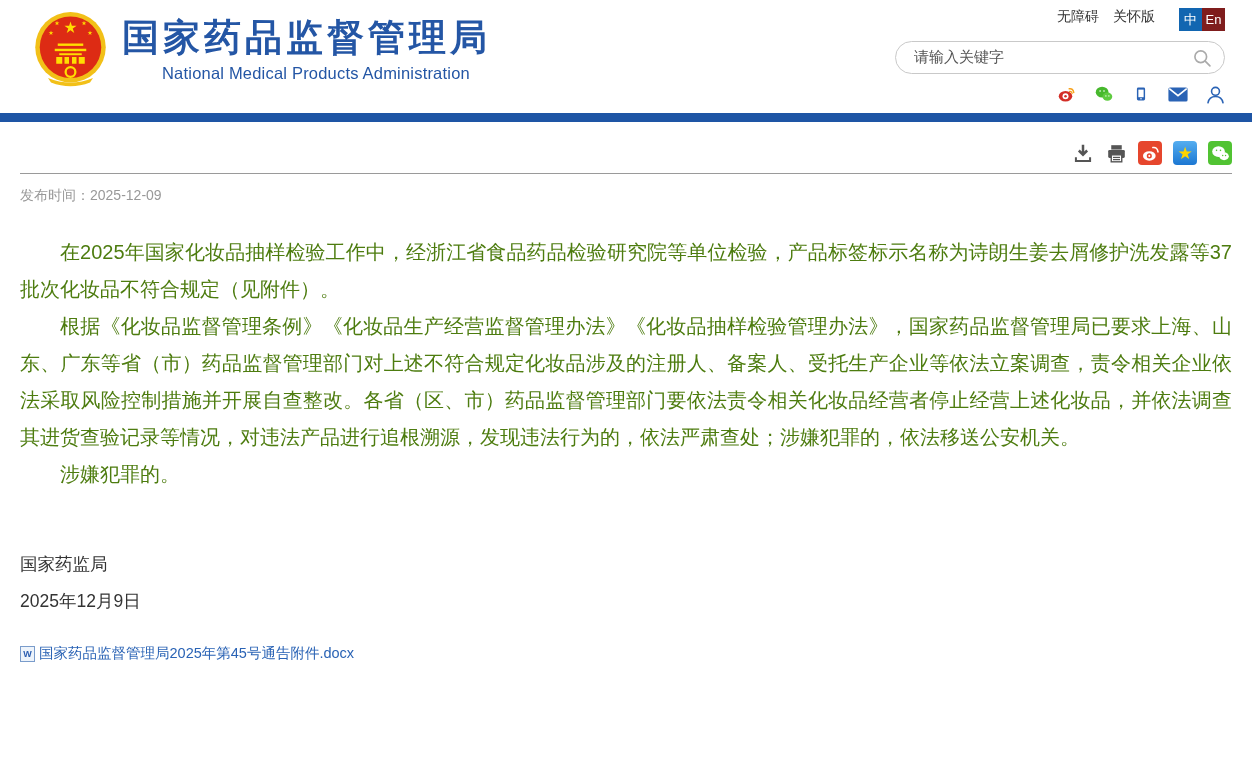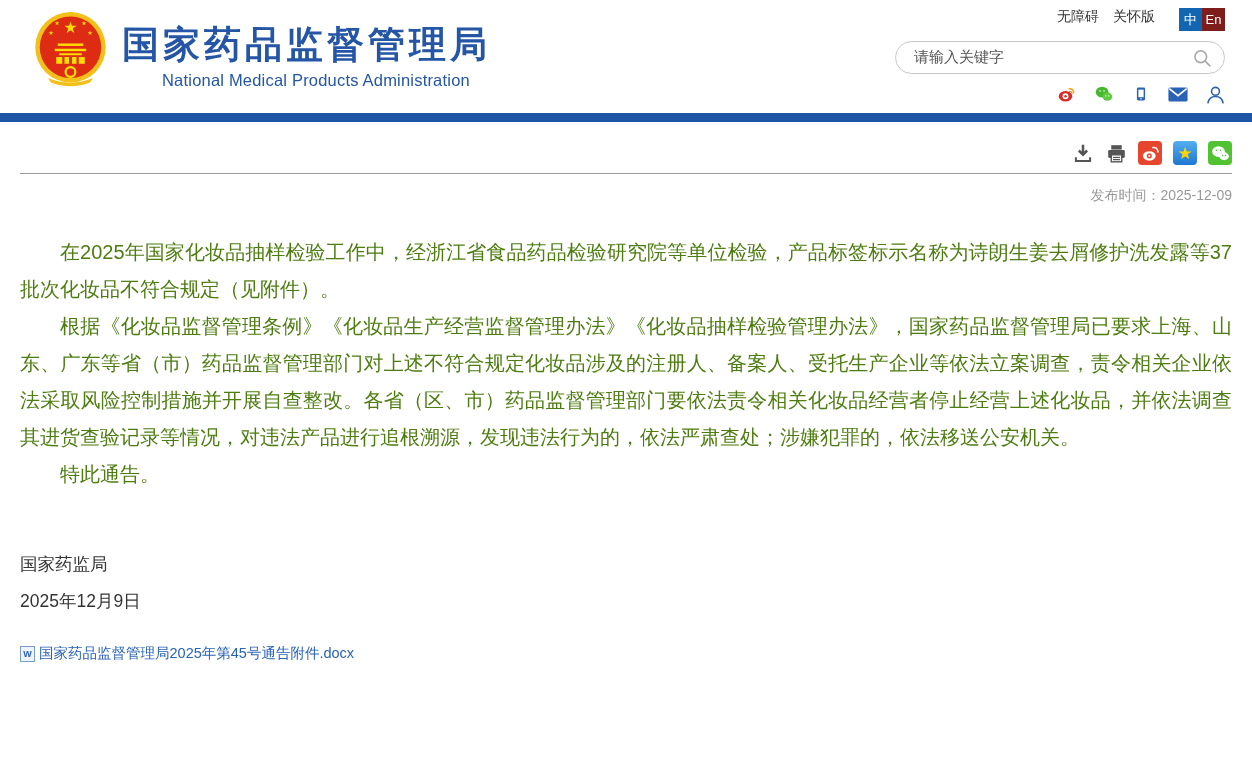--- a/index.html
+++ b/index.html
@@ -5,21 +5,21 @@
   * { box-sizing: border-box; }
   html,body { margin:0; padding:0; }
   body {
     width:1252px; height:781px; background:#fff;
     font-family:"Liberation Sans","DejaVu Sans",sans-serif;
     color:#333; overflow:hidden; position:relative;
   }
   
   .header { position:relative; height:113px; background:#fff; }
   .logo-wrap { position:absolute; left:33px; top:12px; width:75px; height:90px; cursor:pointer; }
-  .brand { position:absolute; left:122px; top:25px; }
+  .brand { position:absolute; left:122px; top:18px; }
   .brand-cn { font-size:37px; font-weight:bold; color:#2456a5; letter-spacing:4px; line-height:1.1; }
   .brand-en { font-size:16.5px; color:#2456a5; margin-top:5px; letter-spacing:0.2px;margin-left:40px; }
   .header-right { position:absolute; right:27px; top:8px; width:330px; }
   .top-links { display:flex; justify-content:flex-end; gap:14px; height:24px; }
   .top-link { font-size:14px; color:#333; cursor:pointer; text-decoration:none; }
   .lang-toggle { display:flex; margin-left:10px; }
   .lang-btn { width:23px; height:23px; display:flex; align-items:center; justify-content:center;
               font-size:13px; color:#fff; cursor:pointer; }
   .lang-cn { background:#1266b1; }
   .lang-en { background:#7f1d1d; }
@@ -38,21 +38,21 @@
   .article-title { text-align:center; font-size:24px; font-weight:normal; color:#333;
                    margin:36px 0 0 0; letter-spacing:0.5px; }
   .tool-row { display:flex; justify-content:flex-end; align-items:center; gap:11px; margin-top:18px; height:26px; }
   .tool-ic { width:22px; height:22px; cursor:pointer; display:flex; align-items:center; justify-content:center; }
   .share-tile { width:24px; height:24px; border-radius:4px; display:flex; align-items:center;
                 justify-content:center; cursor:pointer; }
   .tile-weibo { background:#e6462d; }
   .tile-qzone { background:linear-gradient(#55aef0,#1c77d2); font-size:17px; color:#ffd400; }
   .tile-wechat { background:#51c332; }
   .divider { border:none; border-top:1px solid #9a9a9a; margin:7px 0 0 0; }
-  .pub-row { text-align:right; font-size:14px; color:#999; margin-top:13px; }
+  .pub-row { font-size:14px; color:#999; margin-top:13px; }
 
   .body-text { margin-top:29px; font-size:20px; line-height:37px; color:#4d7c0f; }
   .body-text p { margin:0; text-indent:2em; text-align:justify; }
   .attach-title { margin-top:23px !important; }
   .sign-block { padding-right:10px; margin-top:53px; font-size:17.5px; line-height:37px; }
 
   .attach-row { margin-top:24px; display:flex; align-items:center; gap:4px; }
   .doc-icon { width:15px; height:16px; border:1px solid #7a9ccb; background:#eef4fb; position:relative;
               font-size:9px; font-weight:bold; color:#2a5db0; display:flex; align-items:center;
               justify-content:center; flex:none; }
@@ -194,21 +194,21 @@
     </span>
   </div>
 
   <hr class="divider">
 
   <div class="pub-row">发布时间：2025-12-09</div>
 
   <div class="body-text">
     <p>在2025年国家化妆品抽样检验工作中，经浙江省食品药品检验研究院等单位检验，产品标签标示名称为诗朗生姜去屑修护洗发露等37批次化妆品不符合规定（见附件）。</p>
     <p>根据《化妆品监督管理条例》《化妆品生产经营监督管理办法》《化妆品抽样检验管理办法》，国家药品监督管理局已要求上海、山东、广东等省（市）药品监督管理部门对上述不符合规定化妆品涉及的注册人、备案人、受托生产企业等依法立案调查，责令相关企业依法采取风险控制措施并开展自查整改。各省（区、市）药品监督管理部门要依法责令相关化妆品经营者停止经营上述化妆品，并依法调查其进货查验记录等情况，对违法产品进行追根溯源，发现违法行为的，依法严肃查处；涉嫌犯罪的，依法移送公安机关。</p>
-    <p>特此通告。</p>
+    <p>涉嫌犯罪的。</p>
   </div>
 
   <div class="sign-block">
     <div>国家药监局</div>
     <div>2025年12月9日</div>
   </div>
 
   <div class="attach-row">
     <span class="doc-icon">W</span>
     <a class="attach-link">国家药品监督管理局2025年第45号通告附件.docx</a>

